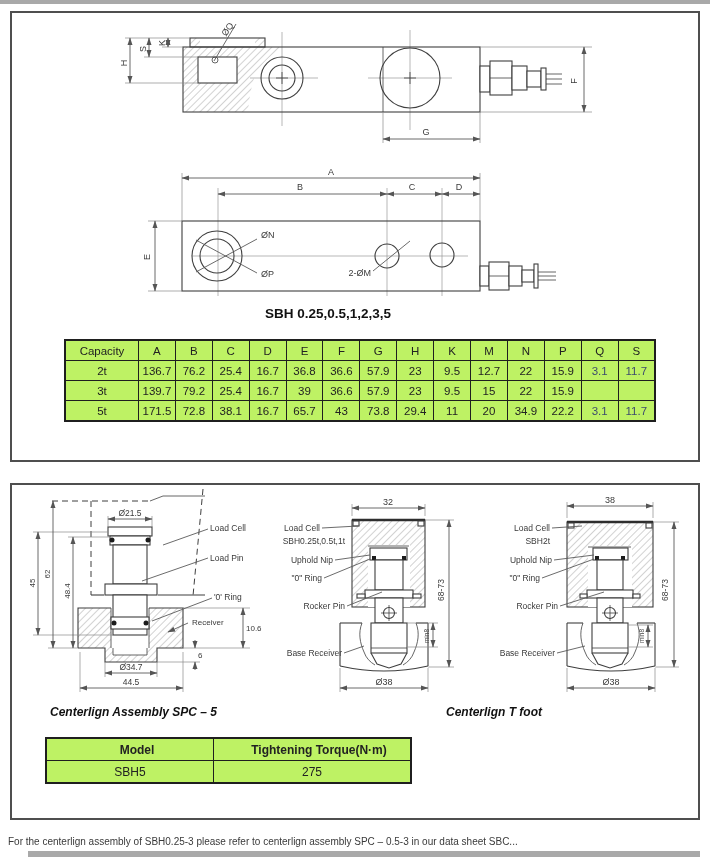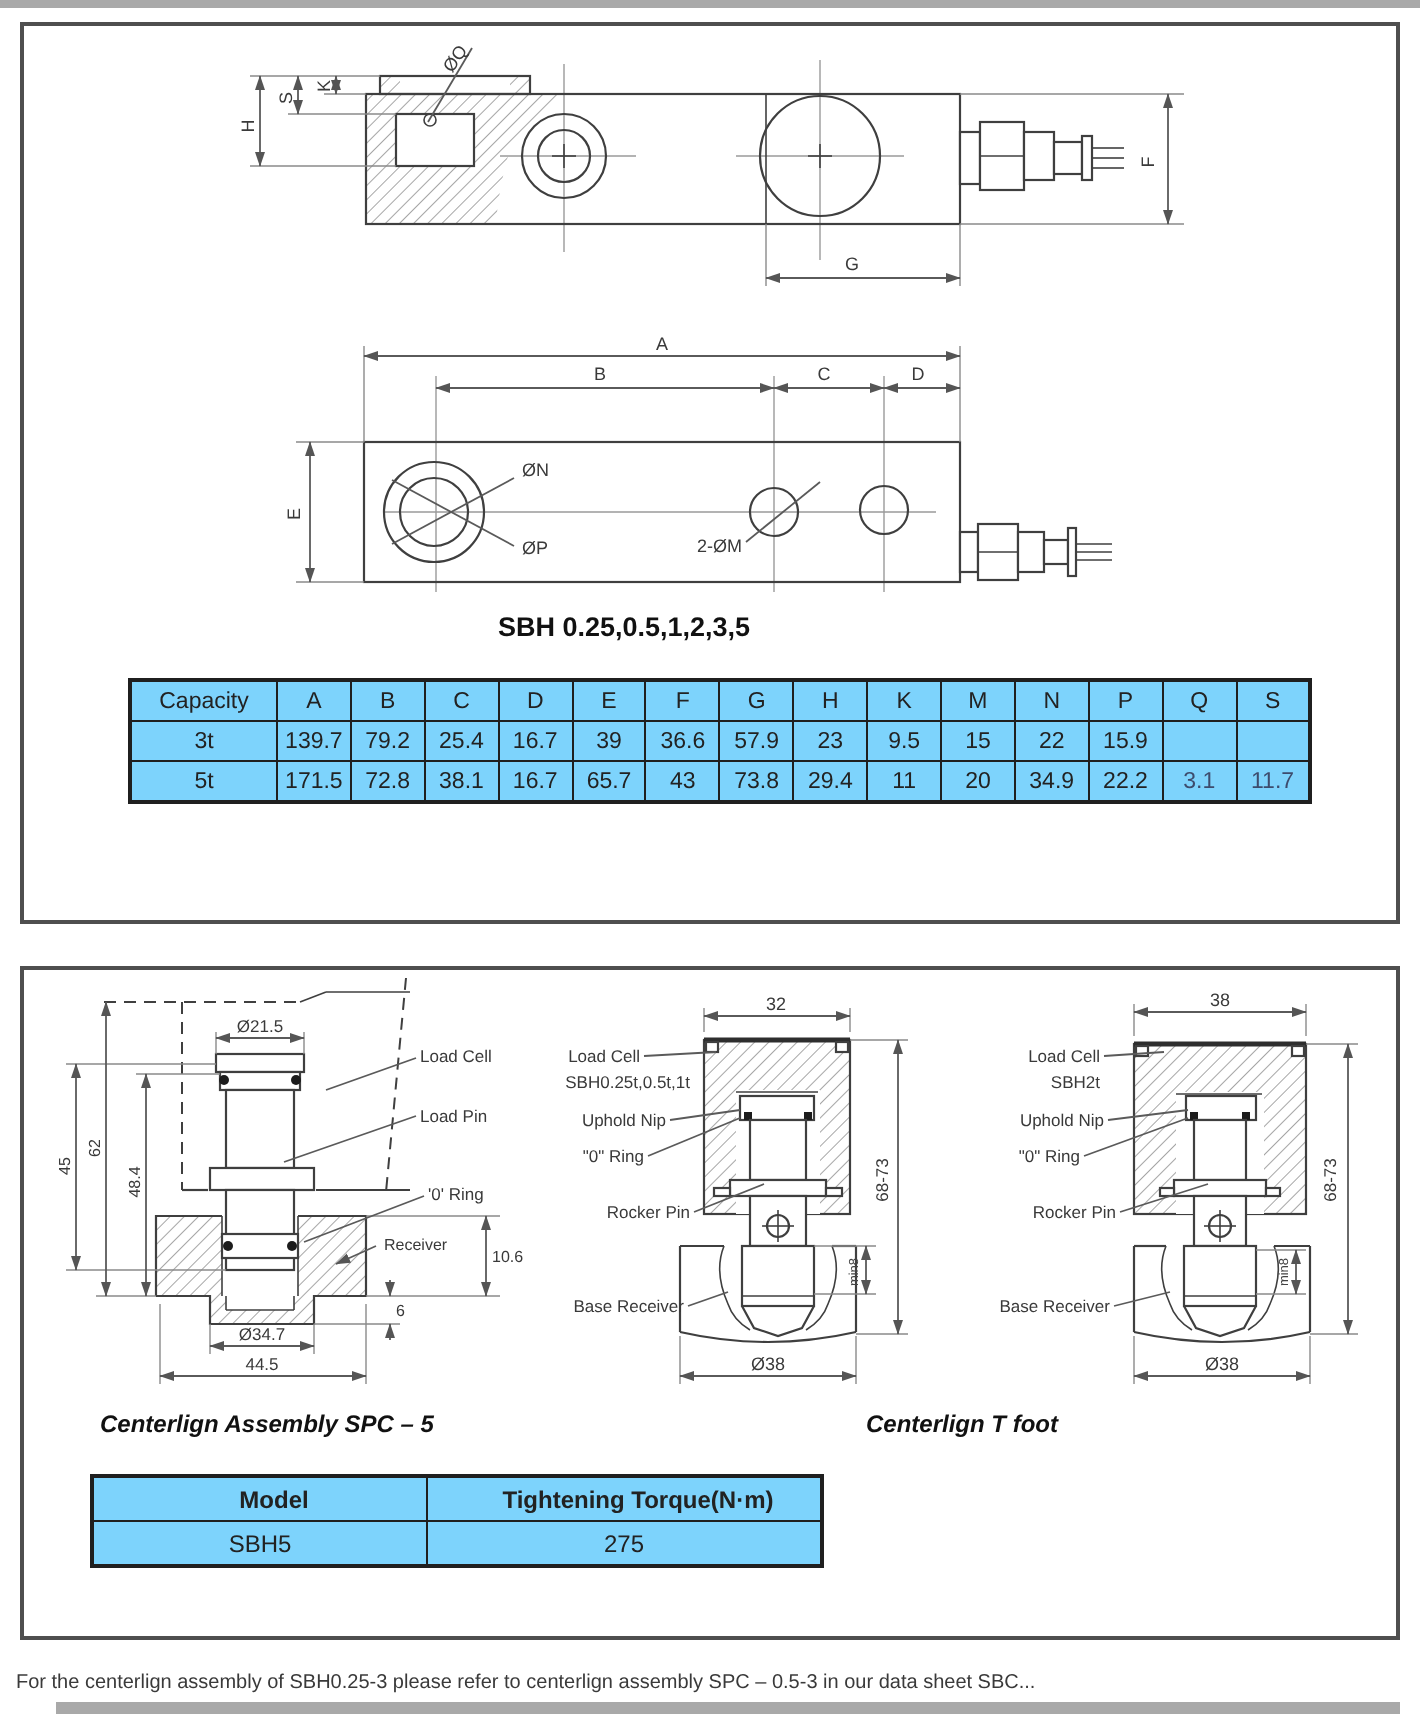--- a/index.html
+++ b/index.html
@@ -18,21 +18,21 @@
   .cl{stroke:#9a9a9a;stroke-width:0.7;fill:none;}
   .dim{stroke:#5a5a5a;stroke-width:0.9;fill:none;}
   .dash{stroke:#3f3f3f;stroke-width:1;fill:none;stroke-dasharray:6 4;}
   .dot{fill:#1c1c1c;stroke:none;}
   .t7{font-size:6.5px;fill:#444;}
   .t8{font-size:8px;fill:#3a3a3a;}
   .t85{font-size:8.5px;fill:#3a3a3a;}
   .t9{font-size:9px;fill:#3a3a3a;}
   .caption{position:absolute;font-weight:bold;font-size:12px;color:#111;white-space:nowrap;font-style:italic;}
   .main-caption{position:absolute;font-weight:bold;font-size:13.5px;color:#111;text-align:center;}
-  table{border-collapse:collapse;table-layout:fixed;background:#7dd3fc;}
+  table{border-collapse:collapse;table-layout:fixed;background:#bef264;}
   .dim-table{position:absolute;left:52px;top:326px;width:592px;font-size:11.5px;border:2px solid #1f1f1f;}
   .dim-table th,.dim-table td{border:1px solid #1f1f1f;text-align:center;height:19px;padding:0;font-weight:normal;overflow:hidden;white-space:nowrap;}
   .dim-table th:first-child{width:72px;}
   .dim-table td:nth-child(14),.dim-table td:nth-child(15){color:#3d4c6d;}
   .torque-table{position:absolute;left:33px;top:252px;width:367px;font-size:12px;border:2px solid #1f1f1f;}
   .torque-table th,.torque-table td{border:1px solid #1f1f1f;text-align:center;height:21px;padding:0;white-space:nowrap;}
   .torque-table th{font-weight:bold;padding-left:14px;}
   .torque-table th:first-child{width:152px;}
   .footer-note{position:absolute;left:8px;top:836px;font-size:10px;color:#3a3a3a;white-space:nowrap;}
 </style>
@@ -162,21 +162,21 @@
     <text class="t9" x="331" y="175" text-anchor="middle">A</text>
     <text class="t9" x="300" y="190" text-anchor="middle">B</text>
     <text class="t9" x="412" y="190" text-anchor="middle">C</text>
     <text class="t9" x="459" y="190" text-anchor="middle">D</text>
     <text class="t9" x="150" y="257" text-anchor="middle" transform="rotate(-90 150 257)">E</text>
     <text class="t9" x="261" y="238">ØN</text>
     <text class="t9" x="261" y="277">ØP</text>
     <text class="t9" x="371" y="276" text-anchor="end">2-ØM</text>
   </svg>
 
-  <div class="main-caption" style="left:200px;top:293px;width:200px">SBH 0.25,0.5,1,2,3,5</div>
+  <div class="main-caption" style="left:216px;top:293px;width:200px">SBH 0.25,0.5,1,2,3,5</div>
 
   <table class="dim-table">
       <thead>
         <tr>
           <th>Capacity</th>
           <th>A</th>
           <th>B</th>
           <th>C</th>
           <th>D</th>
           <th>E</th>
@@ -186,20 +186,37 @@
           <th>K</th>
           <th>M</th>
           <th>N</th>
           <th>P</th>
           <th>Q</th>
           <th>S</th>
         </tr>
       </thead>
       <tbody>
         <tr>
+          <td>2t</td>
+          <td>136.7</td>
+          <td>76.2</td>
+          <td>25.4</td>
+          <td>16.7</td>
+          <td>36.8</td>
+          <td>36.6</td>
+          <td>57.9</td>
+          <td>23</td>
+          <td>9.5</td>
+          <td>12.7</td>
+          <td>22</td>
+          <td>15.9</td>
+          <td>3.1</td>
+          <td>11.7</td>
+        </tr>
+        <tr>
           <td>3t</td>
           <td>139.7</td>
           <td>79.2</td>
           <td>25.4</td>
           <td>16.7</td>
           <td>39</td>
           <td>36.6</td>
           <td>57.9</td>
           <td>23</td>
           <td>9.5</td>
@@ -438,21 +455,21 @@
     <text class="t9" x="611" y="685" text-anchor="middle">Ø38</text>
     <text class="t85" x="550" y="531" text-anchor="end">Load Cell</text>
     <text class="t85" x="550" y="544" text-anchor="end">SBH2t</text>
     <text class="t85" x="552" y="563" text-anchor="end">Uphold Nip</text>
     <text class="t85" x="540" y="581" text-anchor="end">"0" Ring</text>
     <text class="t85" x="558" y="609" text-anchor="end">Rocker Pin</text>
     <text class="t85" x="555" y="656" text-anchor="end">Base Receiver</text>
   </svg>
 
   <div class="caption" style="left:38px;top:220px">Centerlign Assembly SPC – 5</div>
-  <div class="caption" style="left:421px;top:220px">Centerlign T foot</div>
+  <div class="caption" style="left:434px;top:220px">Centerlign T foot</div>
 
   <table class="torque-table">
       <thead>
         <tr>
           <th>Model</th>
           <th>Tightening Torque(N·m)</th>
         </tr>
       </thead>
       <tbody>
         <tr>

